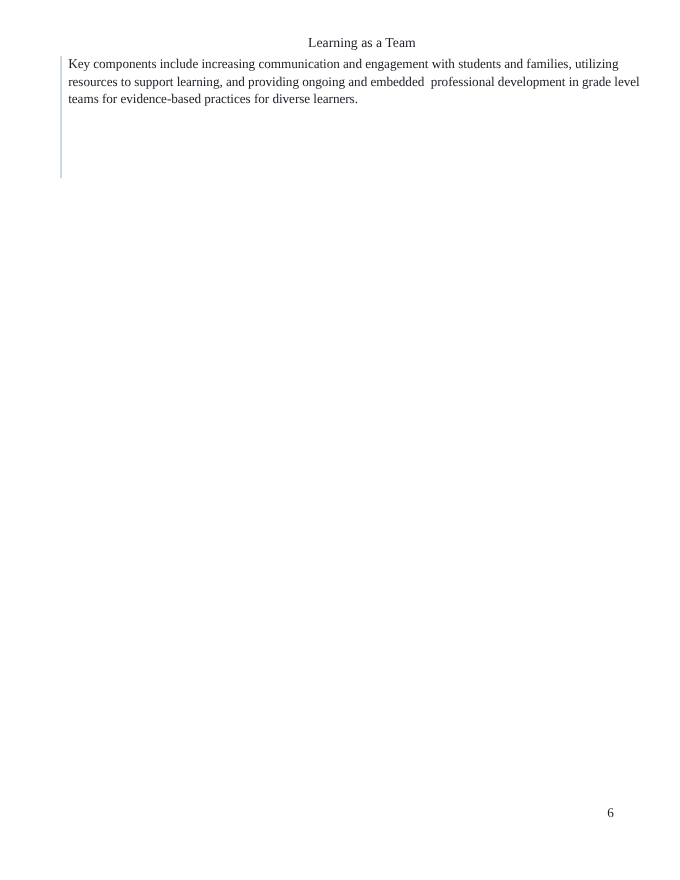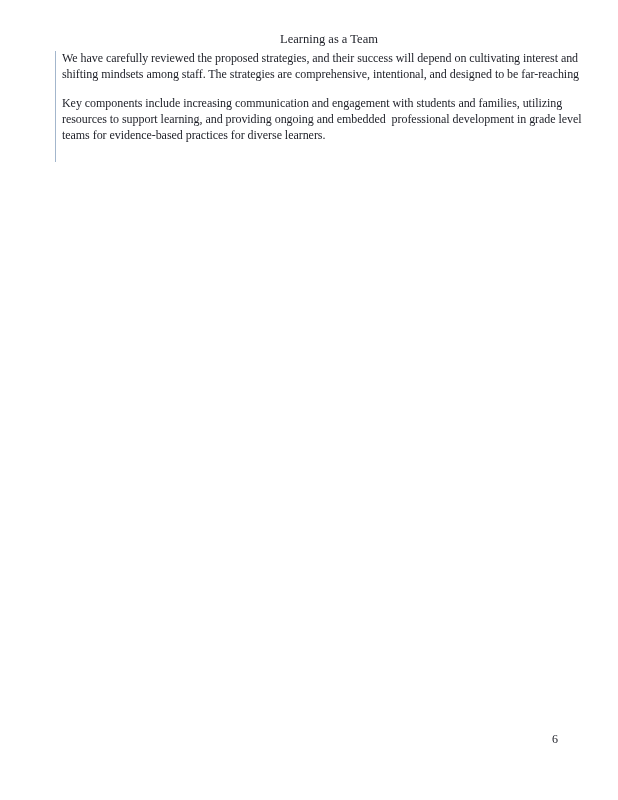--- a/index.html
+++ b/index.html
@@ -61,22 +61,20 @@
 </head>
 <body>
 
 <div class="page">
 
   <div class="change-bar"></div>
 
   <div class="doc-title">Learning as a Team</div>
 
   <div class="doc-body">
-    <p class="para">We have carefully reviewed the proposed strategies, and their success will depend on cultivating interest and
-shifting mindsets among staff. The strategies are comprehensive, intentional, and designed to be far-reaching</p>
     <p class="para">Key components include increasing communication and engagement with students and families, utilizing
 resources to support learning, and providing ongoing and embedded  professional development in grade level
 teams for evidence-based practices for diverse learners.</p>
   </div>
 
   <div class="page-number">6</div>
 
 </div>
 
 </body></html>

